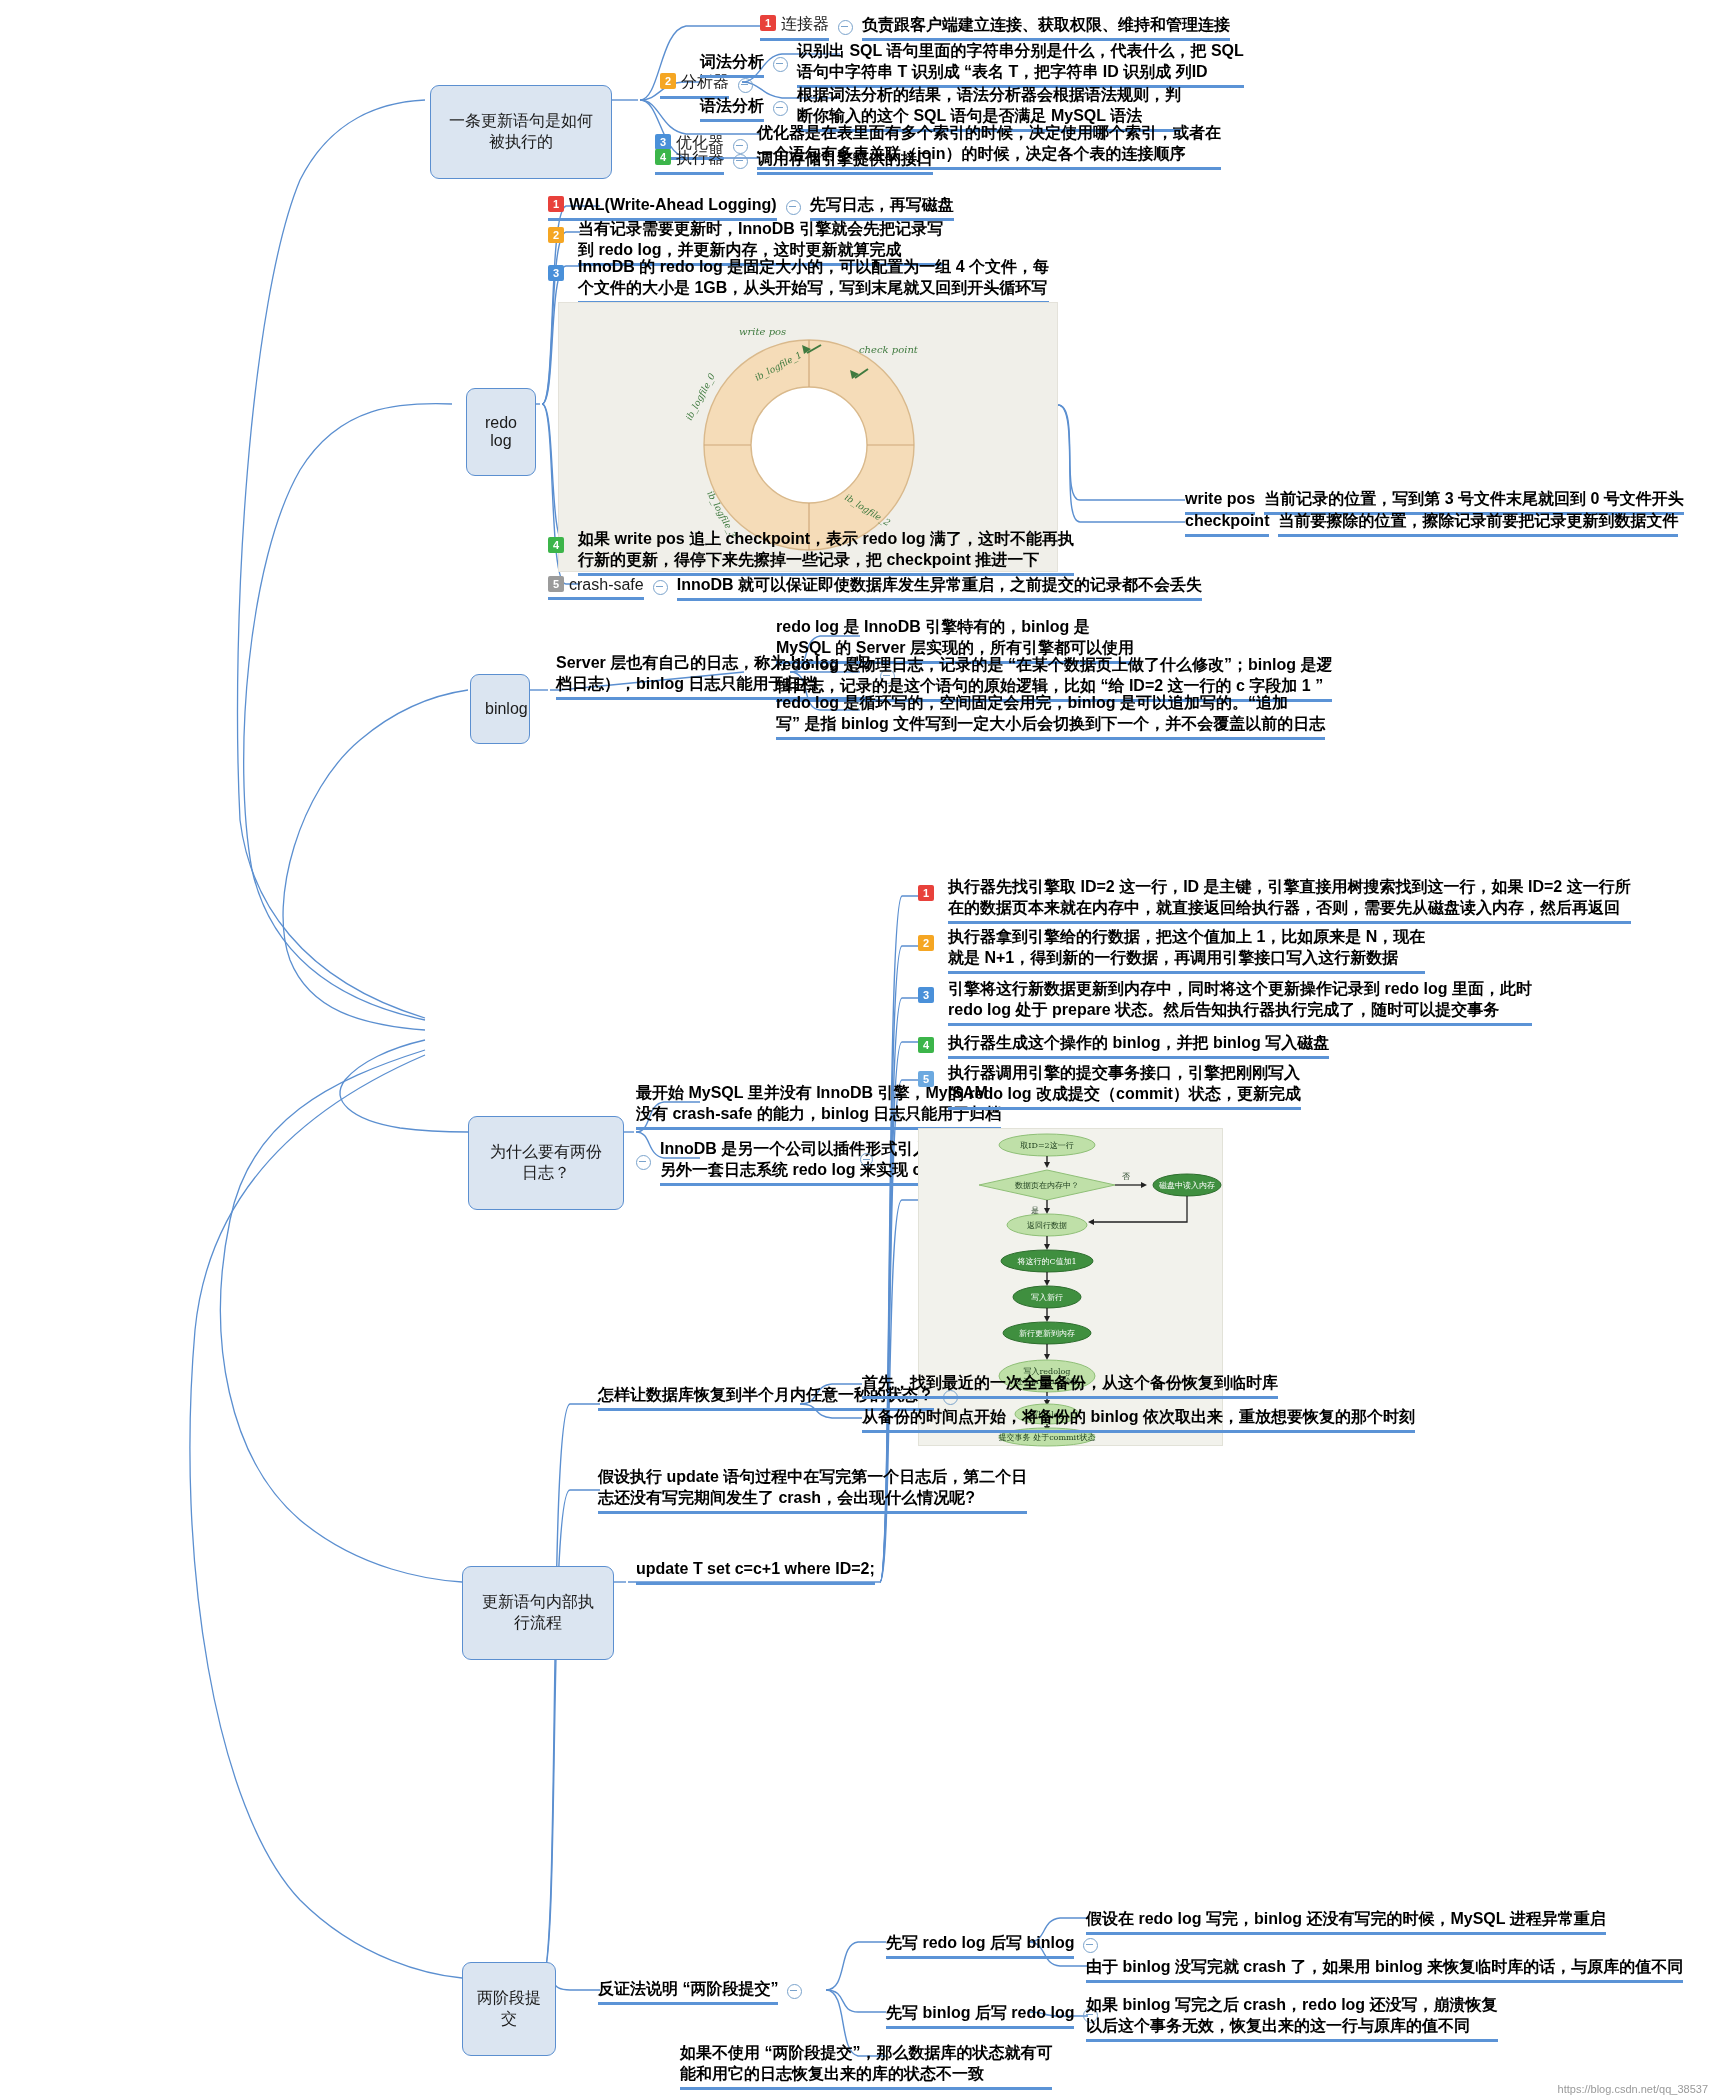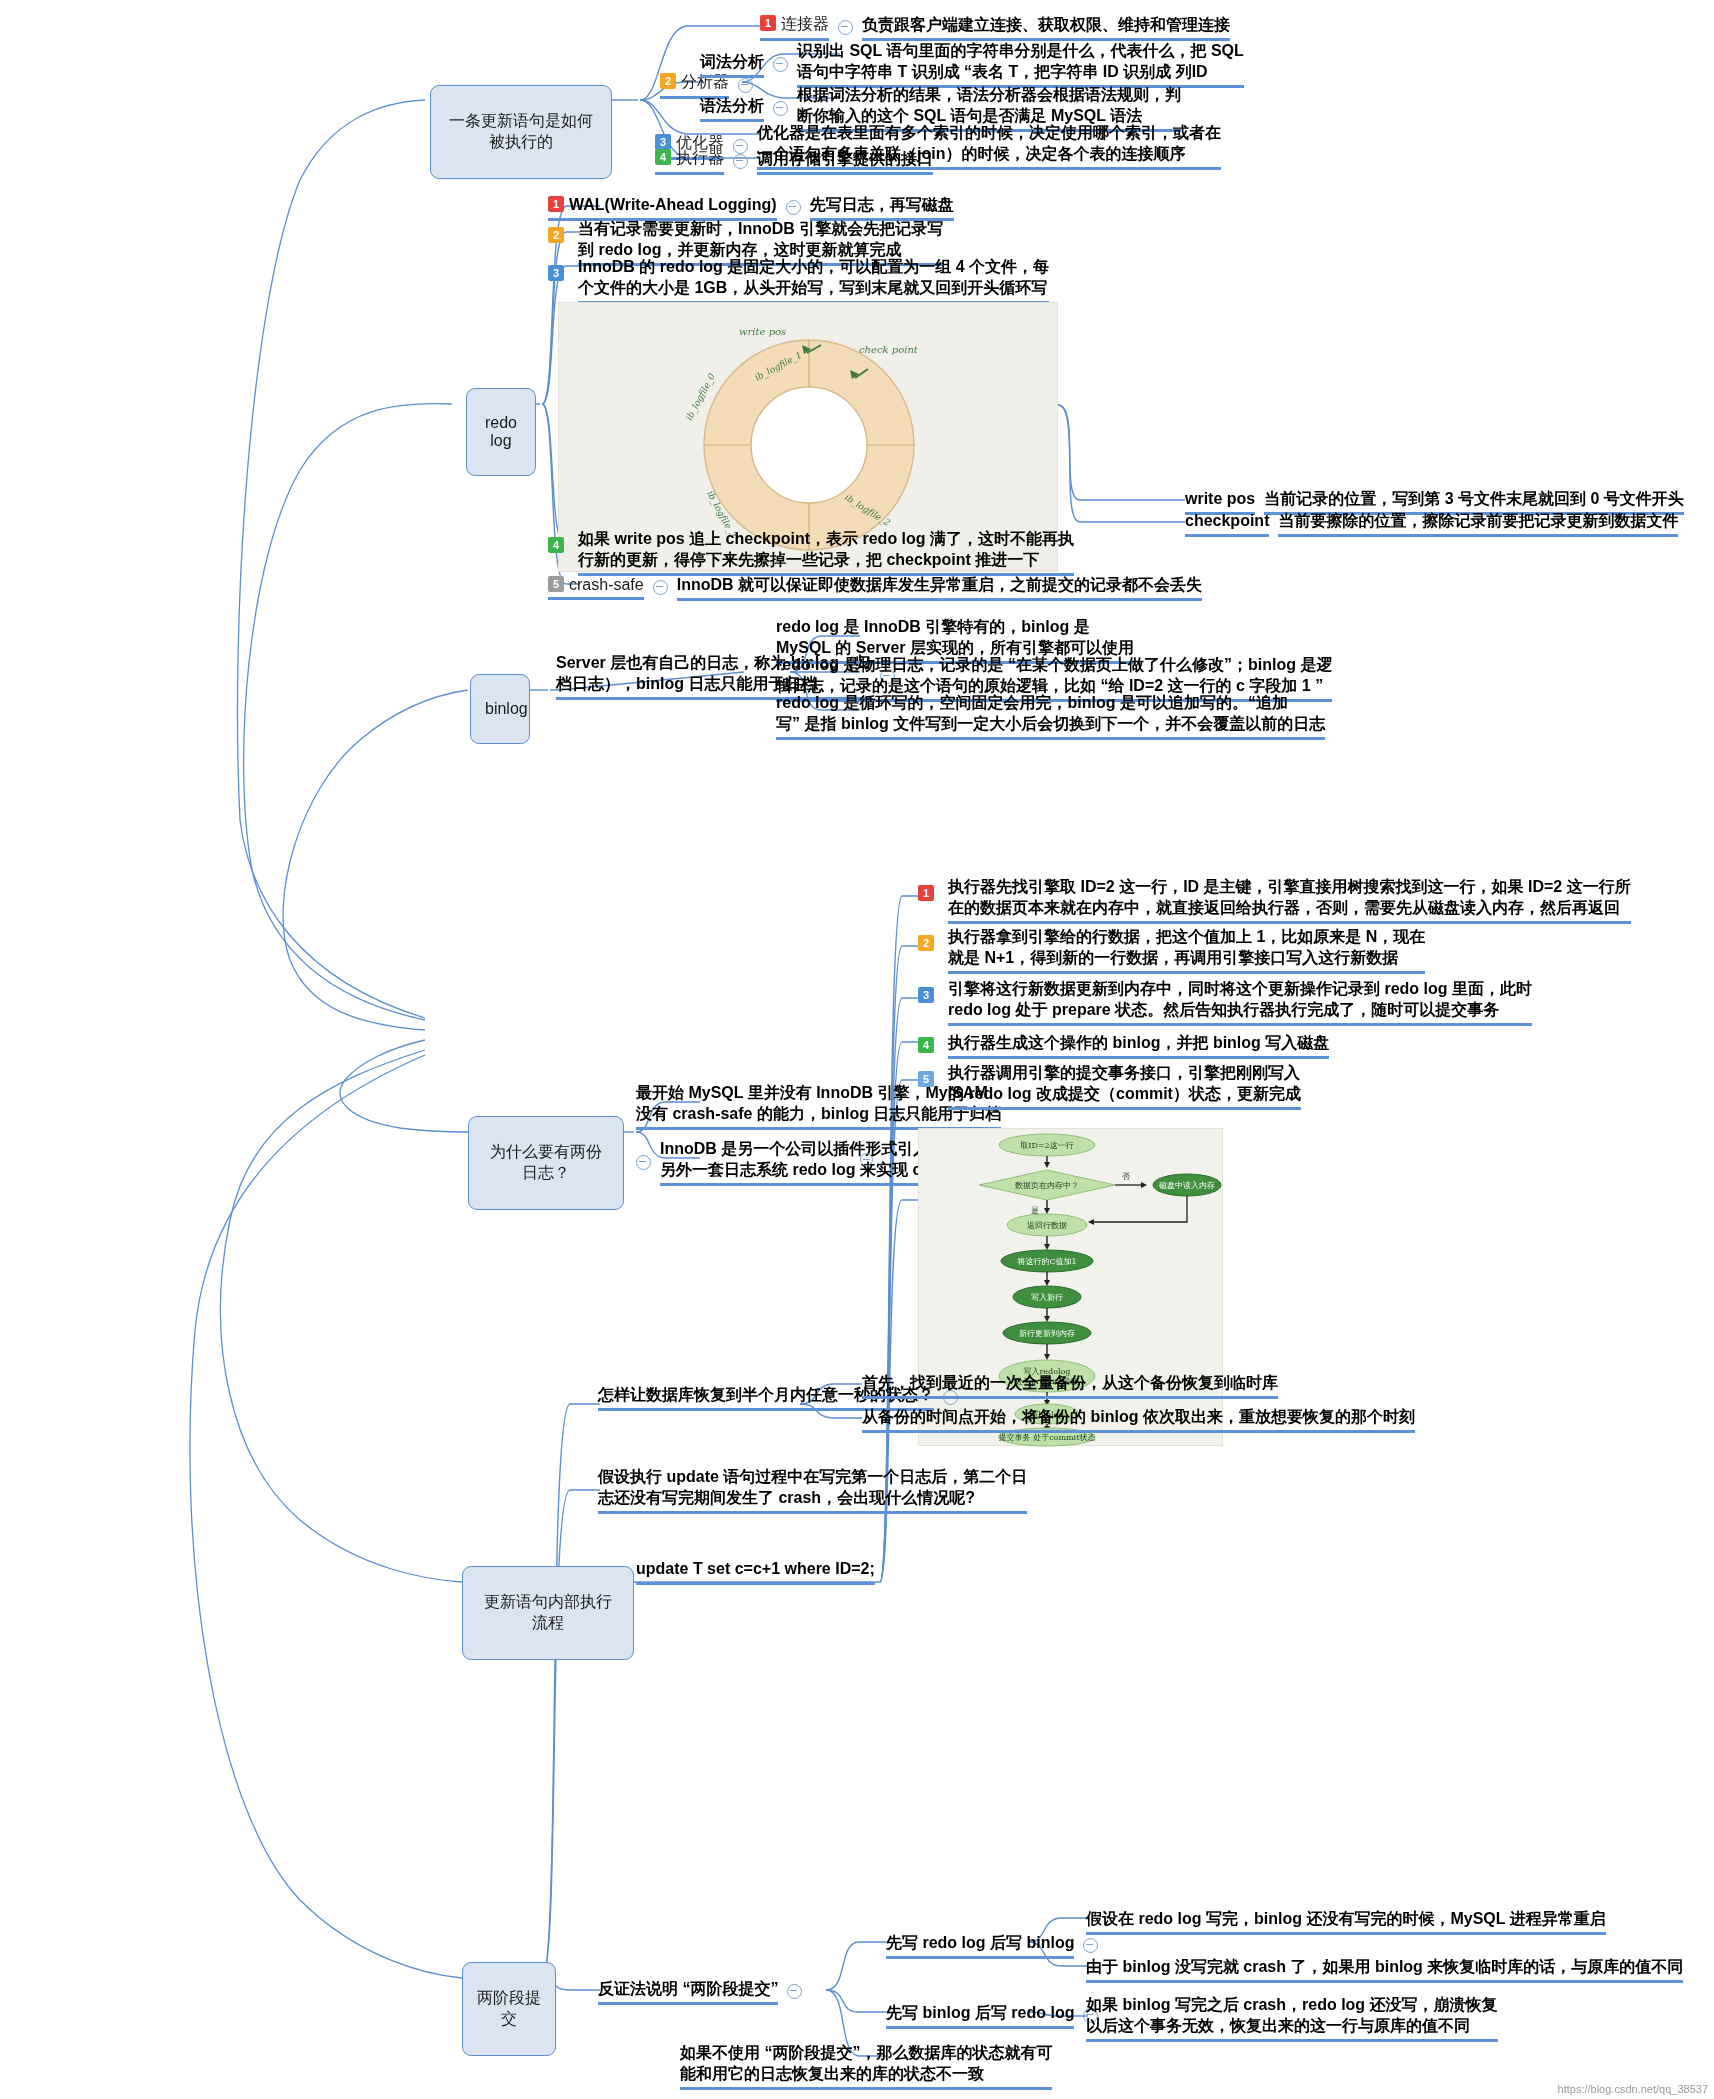--- a/index.html
+++ b/index.html
@@ -274,21 +274,21 @@
 
   <div class="node txt ul" style="left:636px;top:1082px;">最开始 MySQL 里并没有 InnoDB 引擎，MyISAM
 没有 crash-safe 的能力，binlog 日志只能用于归档</div>
   <div class="node row" style="left:636px;top:1138px;">
     <span class="minus"></span>
     <span class="txt ul">InnoDB 是另一个公司以插件形式引入 MySQL 的，使用
 另外一套日志系统 redo log 来实现 crash-safe 能力</span>
   </div>
 
   
-  <div class="node lvl1" style="left:462px;top:1566px;width:172px;">更新语句内部执行流程</div>
+  <div class="node lvl1" style="left:462px;top:1566px;width:152px;">更新语句内部执行流程</div>
 
   <div class="node txt ul" style="left:636px;top:1558px;">update T set c=c+1 where ID=2;</div>
   <span class="node minus" style="left:860px;top:1150px;"></span>
 
   <div class="node row" style="left:918px;top:876px;align-items:flex-start;">
     <span class="badge b1" style="margin-top:9px">1</span>
     <span class="txt ul">执行器先找引擎取 ID=2 这一行，ID 是主键，引擎直接用树搜索找到这一行，如果 ID=2 这一行所
 在的数据页本来就在内存中，就直接返回给执行器，否则，需要先从磁盘读入内存，然后再返回</span>
   </div>
   <div class="node row" style="left:918px;top:926px;align-items:flex-start;">

